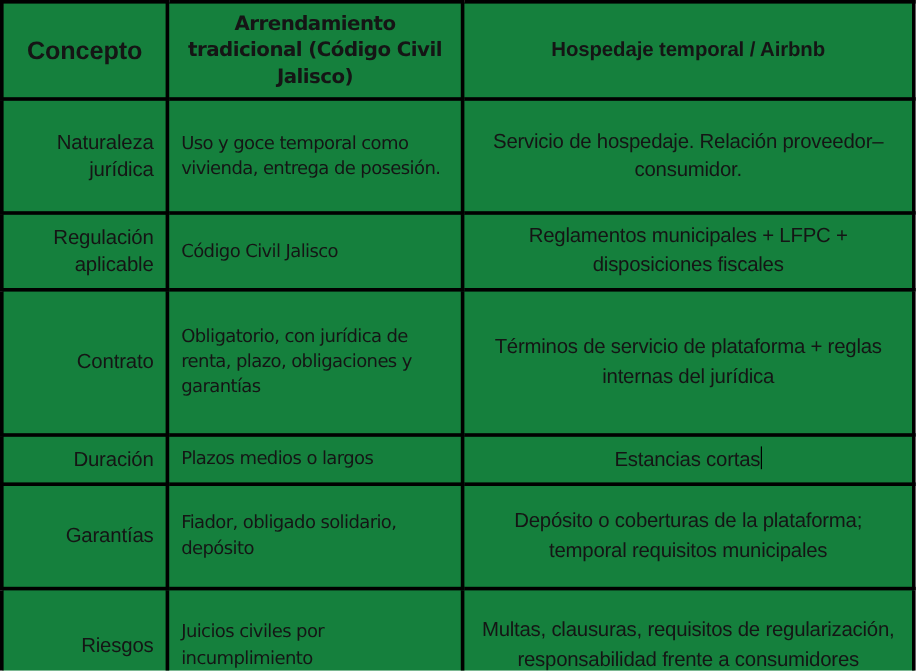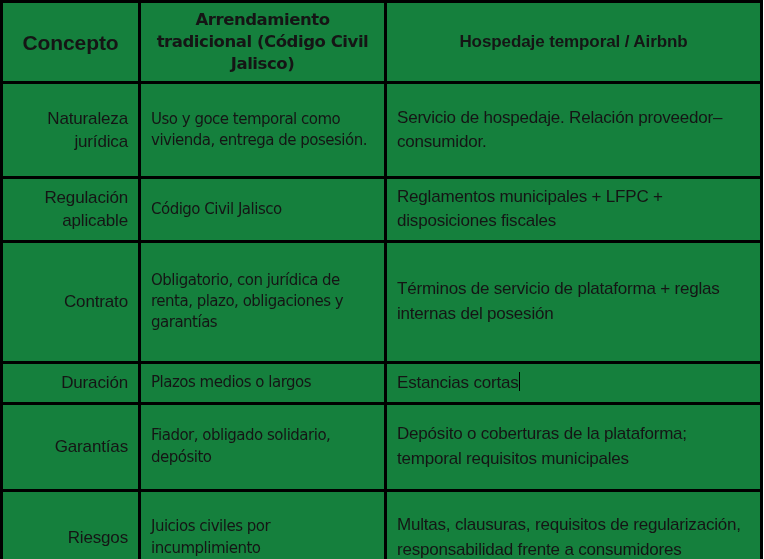--- a/index.html
+++ b/index.html
@@ -81,21 +81,21 @@
     font-family: "DejaVu Sans", sans-serif;
     font-size: 15px;
     line-height: 1.42;
     text-align: left;
     letter-spacing: -0.5px;
   }
   td.c-temporal {
     font-family: "Liberation Sans", sans-serif;
     font-size: 17px;
     line-height: 1.42;
-    text-align: left;
+    text-align: center;
     letter-spacing: -0.2px;
   }
 
   
   tr[data-row="0"] td { height: 80px; }
   tr[data-row="1"] td { height: 48px; }
   tr[data-row="2"] td { height: 106px; }
   tr[data-row="3"] td { height: 30px; padding-top: 4px; padding-bottom: 4px; }
   tr[data-row="4"] td { height: 72px; }
   tr[data-row="5"] td { height: 80px; }
@@ -139,21 +139,21 @@
         <td class="c-temporal">Servicio de hospedaje. Relación proveedor–consumidor.</td>
       </tr>
       <tr data-row="1">
         <td class="c-concepto">Regulación aplicable</td>
         <td class="c-tradicional">Código Civil Jalisco</td>
         <td class="c-temporal">Reglamentos municipales + LFPC + disposiciones fiscales</td>
       </tr>
       <tr data-row="2">
         <td class="c-concepto">Contrato</td>
         <td class="c-tradicional">Obligatorio, con jurídica de renta, plazo, obligaciones y garantías</td>
-        <td class="c-temporal">Términos de servicio de plataforma + reglas internas del posesión</td>
+        <td class="c-temporal">Términos de servicio de plataforma + reglas internas del jurídica</td>
       </tr>
       <tr data-row="3">
         <td class="c-concepto">Duración</td>
         <td class="c-tradicional">Plazos medios o largos</td>
         <td class="c-temporal"><span class="caret-wrap"><span class="cell-text">Estancias cortas</span><span class="text-caret"></span></span></td>
       </tr>
       <tr data-row="4">
         <td class="c-concepto">Garantías</td>
         <td class="c-tradicional">Fiador, obligado solidario, depósito</td>
         <td class="c-temporal">Depósito o coberturas de la plataforma; temporal requisitos municipales</td>

